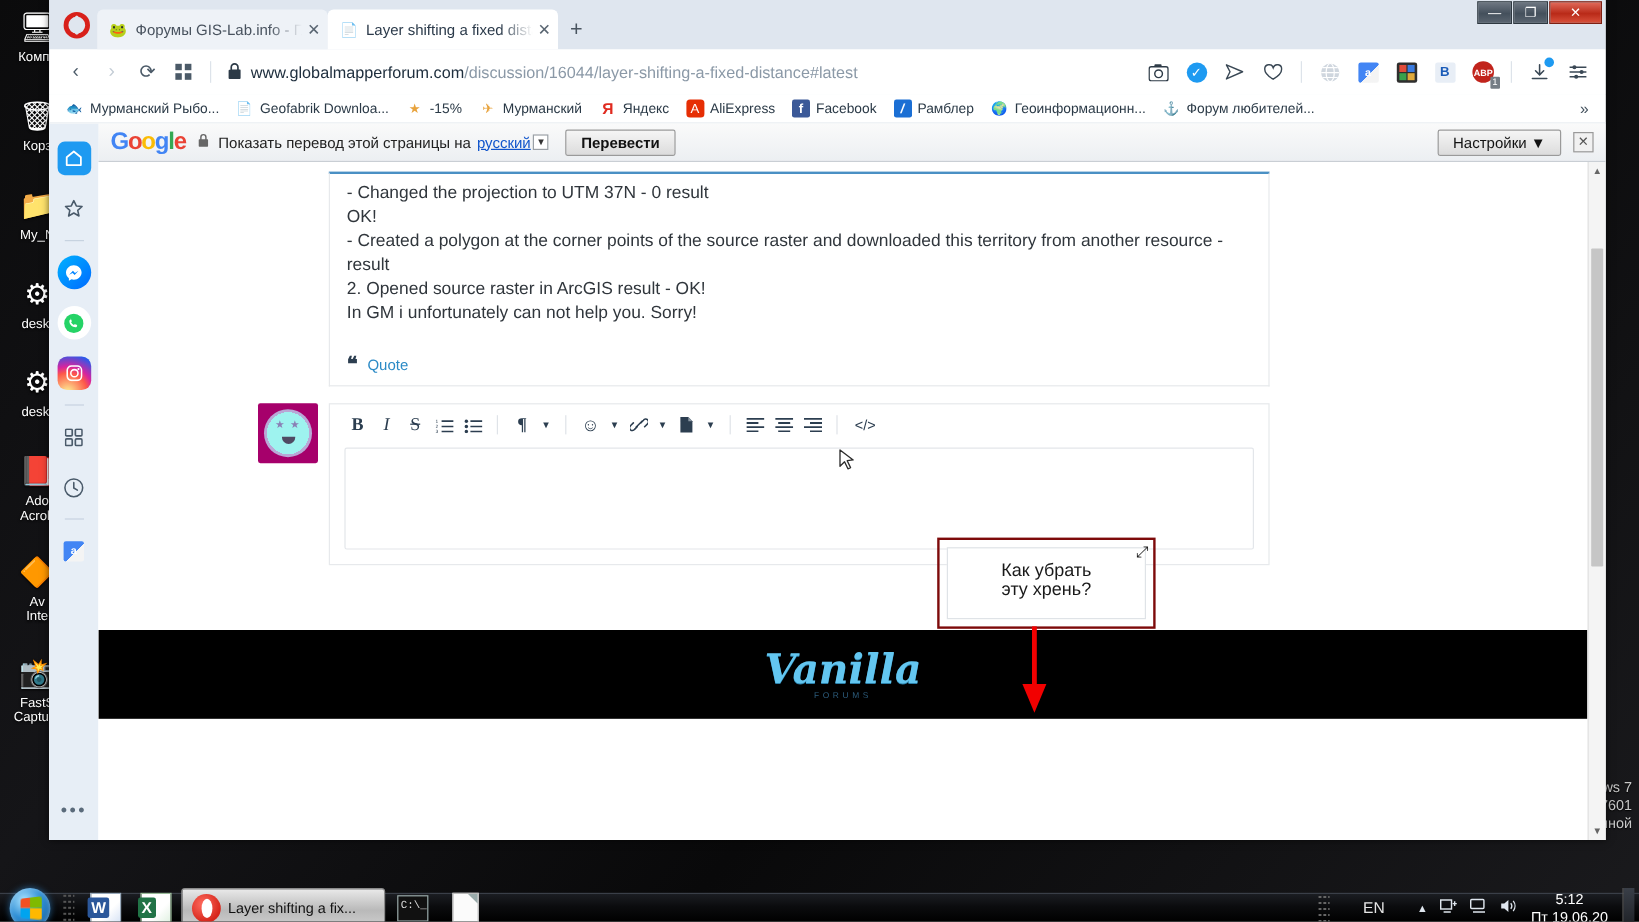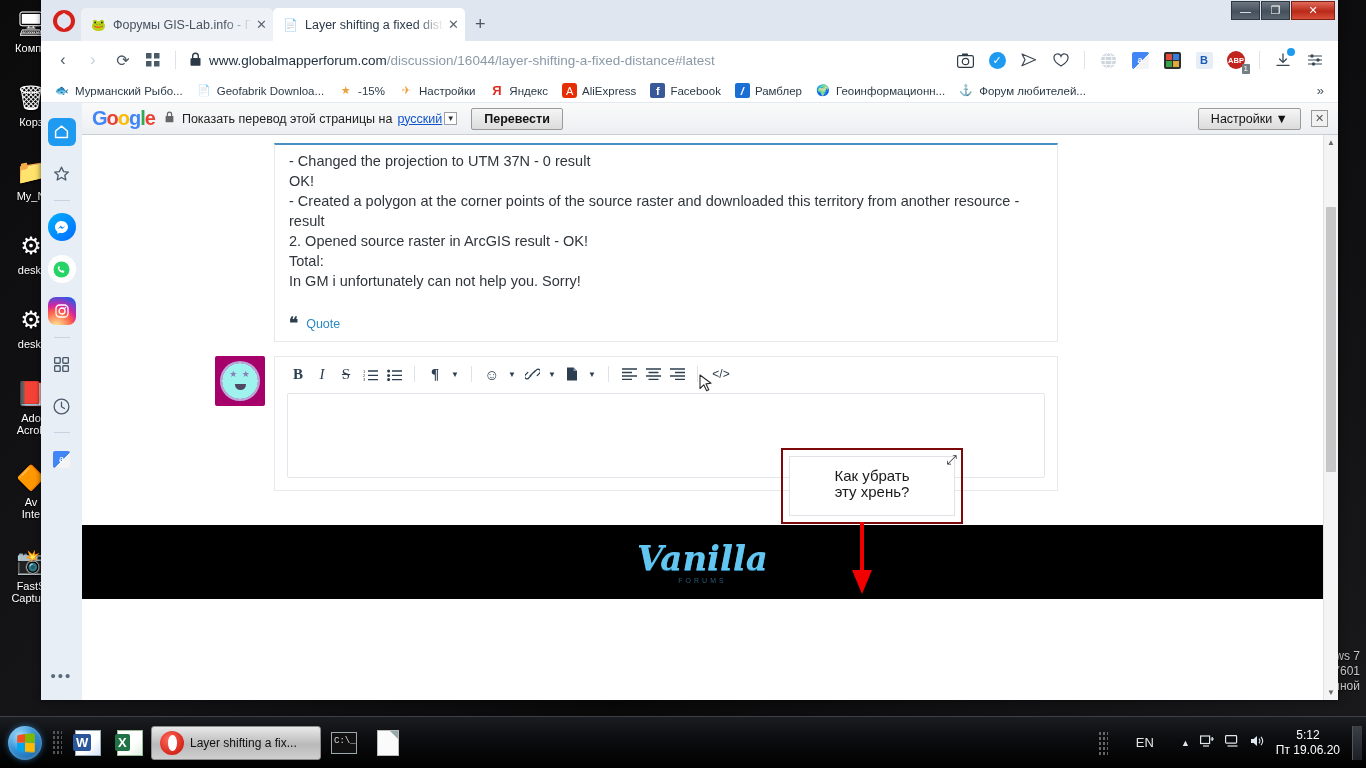--- a/index.html
+++ b/index.html
@@ -34,21 +34,21 @@
 
   
   #win-watermark {
     position: absolute; right: 6px; bottom: 74px;
     color: #c8c8c8; font-size: 12px; text-align: right; line-height: 15px;
     text-shadow: 0 1px 1px #000;
   }
 
   
   #taskbar {
-    position: absolute; left: 0; right: 0; bottom: 0; height: 52px;
+    position: absolute; left: 0; right: 0; bottom: 0; height: 24px;
     background: linear-gradient(180deg,#1b1d22 0%,#0b0c0e 45%,#000 100%);
     border-top: 1px solid #3a3f48;
     display: flex; align-items: center;
   }
   #start-orb {
     width: 46px; height: 38px; margin-left: 2px;
     display: flex; align-items: center; justify-content: center;
   }
   .orb {
     width: 34px; height: 34px; border-radius: 50%;
@@ -617,21 +617,21 @@
     <div class="bm">
       <span class="bmico">📄</span>
       <span>Geofabrik Downloa...</span>
     </div>
     <div class="bm">
       <span class="bmico" style="color:#e8a33d">★</span>
       <span>-15%</span>
     </div>
     <div class="bm">
       <span class="bmico" style="color:#e8a33d">✈</span>
-      <span>Настройки</span>
+      <span>Мурманский</span>
     </div>
     <div class="bm">
       <span class="bmico" style="color:#e02b20;font-weight:bold;font-size:13px">Я</span>
       <span>Яндекс</span>
     </div>
     <div class="bm">
       <span class="bmico" style="background:#e62e04;color:#fff;border-radius:3px">A</span>
       <span>AliExpress</span>
     </div>
     <div class="bm">
@@ -727,21 +727,20 @@
 
     <div id="page" style="left:41px">
       <div id="page-inner">
 
         <div class="post-card">
           <div class="post-body">
             <div>- Changed the projection to UTM 37N - 0 result</div>
             <div>OK!</div>
             <div>- Created a polygon at the corner points of the source raster and downloaded this territory from another resource - result</div>
             <div>2. Opened source raster in ArcGIS result - OK!</div>
-            <div>Total:</div>
             <div>In GM i unfortunately can not help you. Sorry!</div>
           </div>
           <div class="post-actions">
             <div class="quote-btn">
               <span class="qm">❝</span>
               <span>Quote</span>
             </div>
           </div>
         </div>
 

